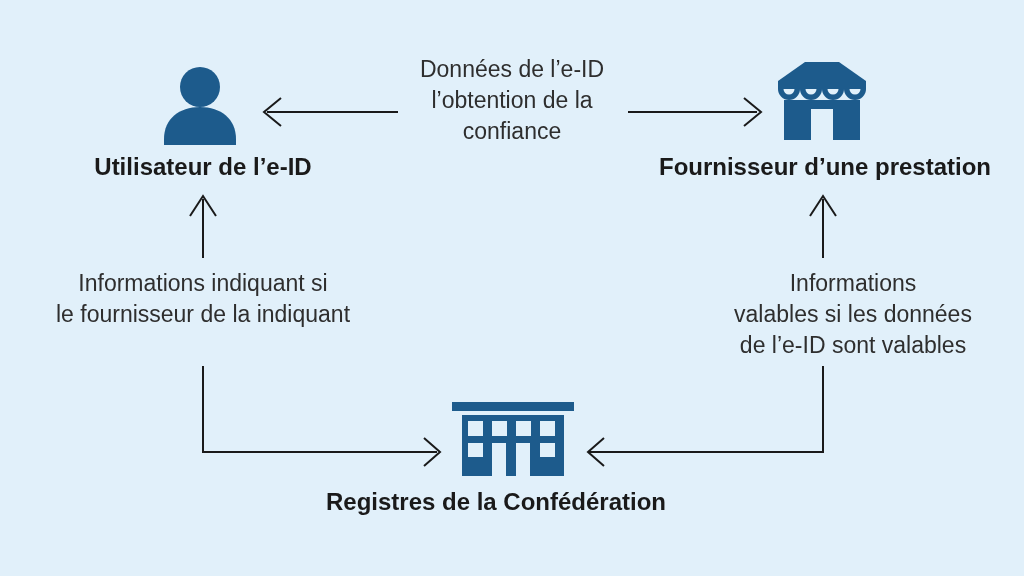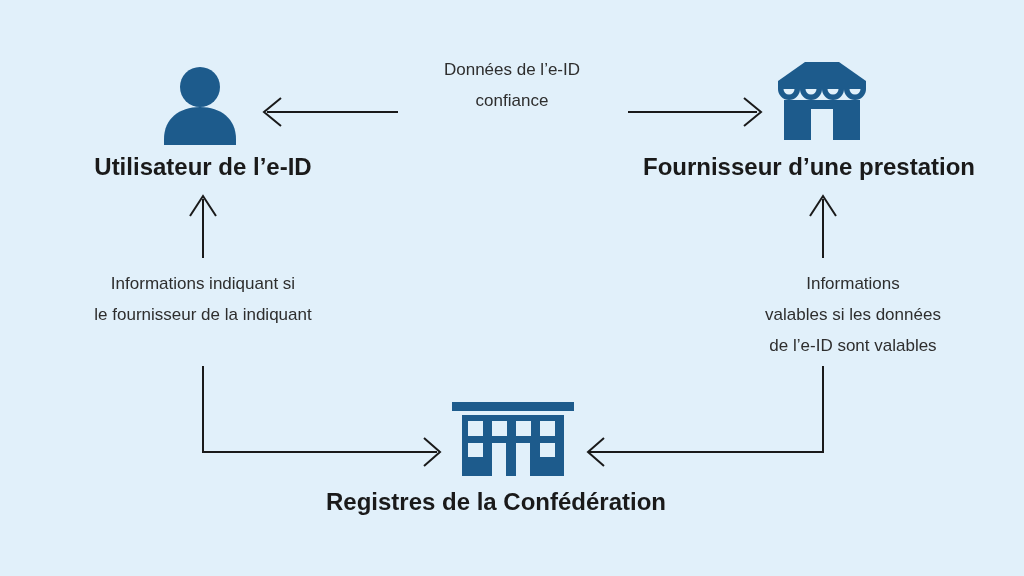--- a/index.html
+++ b/index.html
@@ -14,21 +14,21 @@
   .icon{position:absolute;}
   .node-label{
     position:absolute;
     font-size:24px;font-weight:bold;
     color:var(--label,#1a1a1a);
     text-align:center;white-space:nowrap;
     line-height:30px;
   }
   .edge-text{
     position:absolute;
-    font-size:17px;font-weight:400;
+    font-size:23px;font-weight:400;
     color:var(--text,#2e2e2e);
     text-align:center;
     line-height:31px;
   }
   .edge-text div{white-space:nowrap;}
 </style>
 </head>
 <body>
 
 <div class="stage">
@@ -81,38 +81,39 @@
     <path d="M22,27 A11,11 0 0 0 44,27 Z" fill="var(--icon-blue,#1d5b8c)"></path>
     <path d="M44,27 A11,11 0 0 0 66,27 Z" fill="var(--icon-blue,#1d5b8c)"></path>
     <path d="M66,27 A11,11 0 0 0 88,27 Z" fill="var(--icon-blue,#1d5b8c)"></path>
     <path d="M5.5,27 A5.5,5.5 0 0 0 16.5,27 Z" fill="var(--background,#e1f0fa)"></path>
     <path d="M27.5,27 A5.5,5.5 0 0 0 38.5,27 Z" fill="var(--background,#e1f0fa)"></path>
     <path d="M49.5,27 A5.5,5.5 0 0 0 60.5,27 Z" fill="var(--background,#e1f0fa)"></path>
     <path d="M71.5,27 A5.5,5.5 0 0 0 82.5,27 Z" fill="var(--background,#e1f0fa)"></path>
     <rect x="6" y="38" width="76" height="40" fill="var(--icon-blue,#1d5b8c)"></rect>
     <rect x="33" y="47" width="22" height="31" fill="var(--background,#e1f0fa)"></rect>
   </svg>
-  <div class="node-label" style="left:634px;top:152px;width:350px;">Fournisseur d’une prestation</div>
+  <div class="node-label" style="left:650px;top:152px;width:350px;">Fournisseur d’une prestation</div>
 
   <svg class="icon" style="left:452px;top:402px;width:122px;height:74px;" viewBox="0 0 122 74">
     <rect x="0" y="0" width="122" height="9" fill="var(--icon-blue,#1d5b8c)"></rect>
     <rect x="10" y="13" width="102" height="61" fill="var(--icon-blue,#1d5b8c)"></rect>
     <rect x="16" y="19" width="15" height="15" fill="var(--background,#e1f0fa)"></rect>
     <rect x="40" y="19" width="15" height="15" fill="var(--background,#e1f0fa)"></rect>
     <rect x="64" y="19" width="15" height="15" fill="var(--background,#e1f0fa)"></rect>
     <rect x="88" y="19" width="15" height="15" fill="var(--background,#e1f0fa)"></rect>
     <rect x="16" y="41" width="15" height="14" fill="var(--background,#e1f0fa)"></rect>
     <rect x="88" y="41" width="15" height="14" fill="var(--background,#e1f0fa)"></rect>
     <rect x="40" y="41" width="14" height="33" fill="var(--background,#e1f0fa)"></rect>
     <rect x="64" y="41" width="14" height="33" fill="var(--background,#e1f0fa)"></rect>
   </svg>
   <div class="node-label" style="left:316px;top:487px;width:360px;">Registres de la Confédération</div>
 
   <div class="edge-text" style="left:362px;top:54px;width:300px;">
     <div>Données de l’e-ID</div>
+    <div>l’obtention de la</div>
     <div>confiance</div>
   </div>
 
   <div class="edge-text" style="left:15px;top:268px;width:376px;text-align:center;">
     <div>Informations indiquant si</div>
     <div>le fournisseur de la indiquant</div>
   </div>
 
   <div class="edge-text" style="left:665px;top:268px;width:376px;">
     <div>Informations</div>

